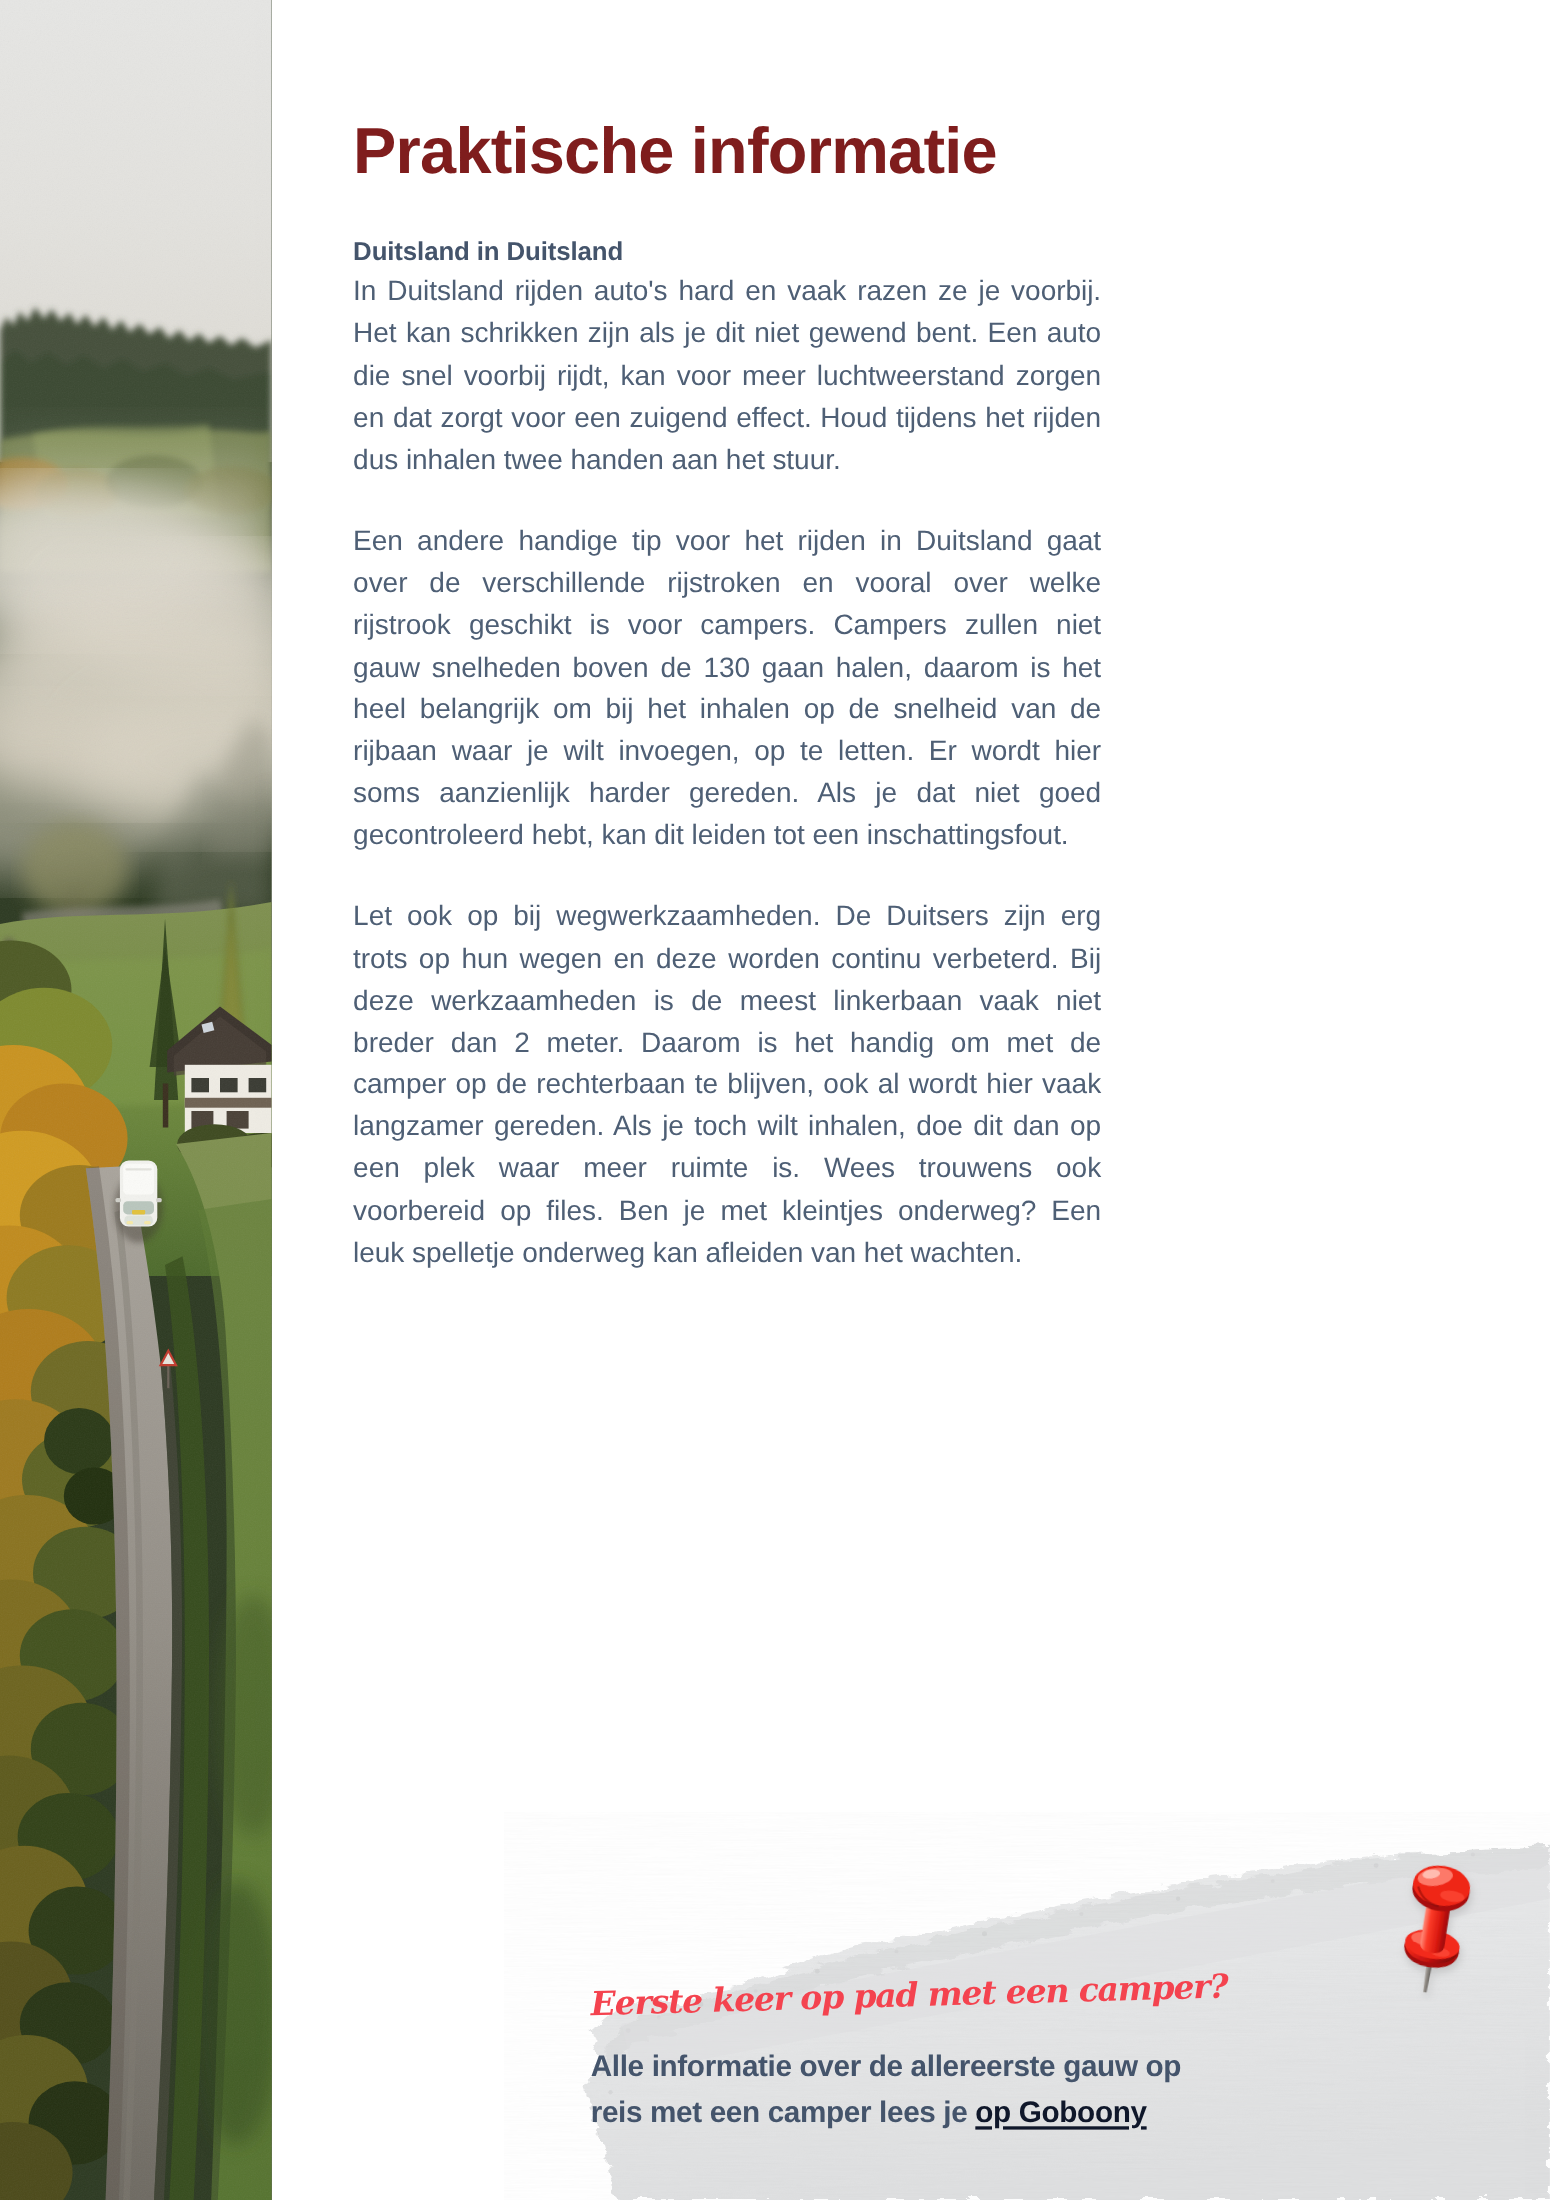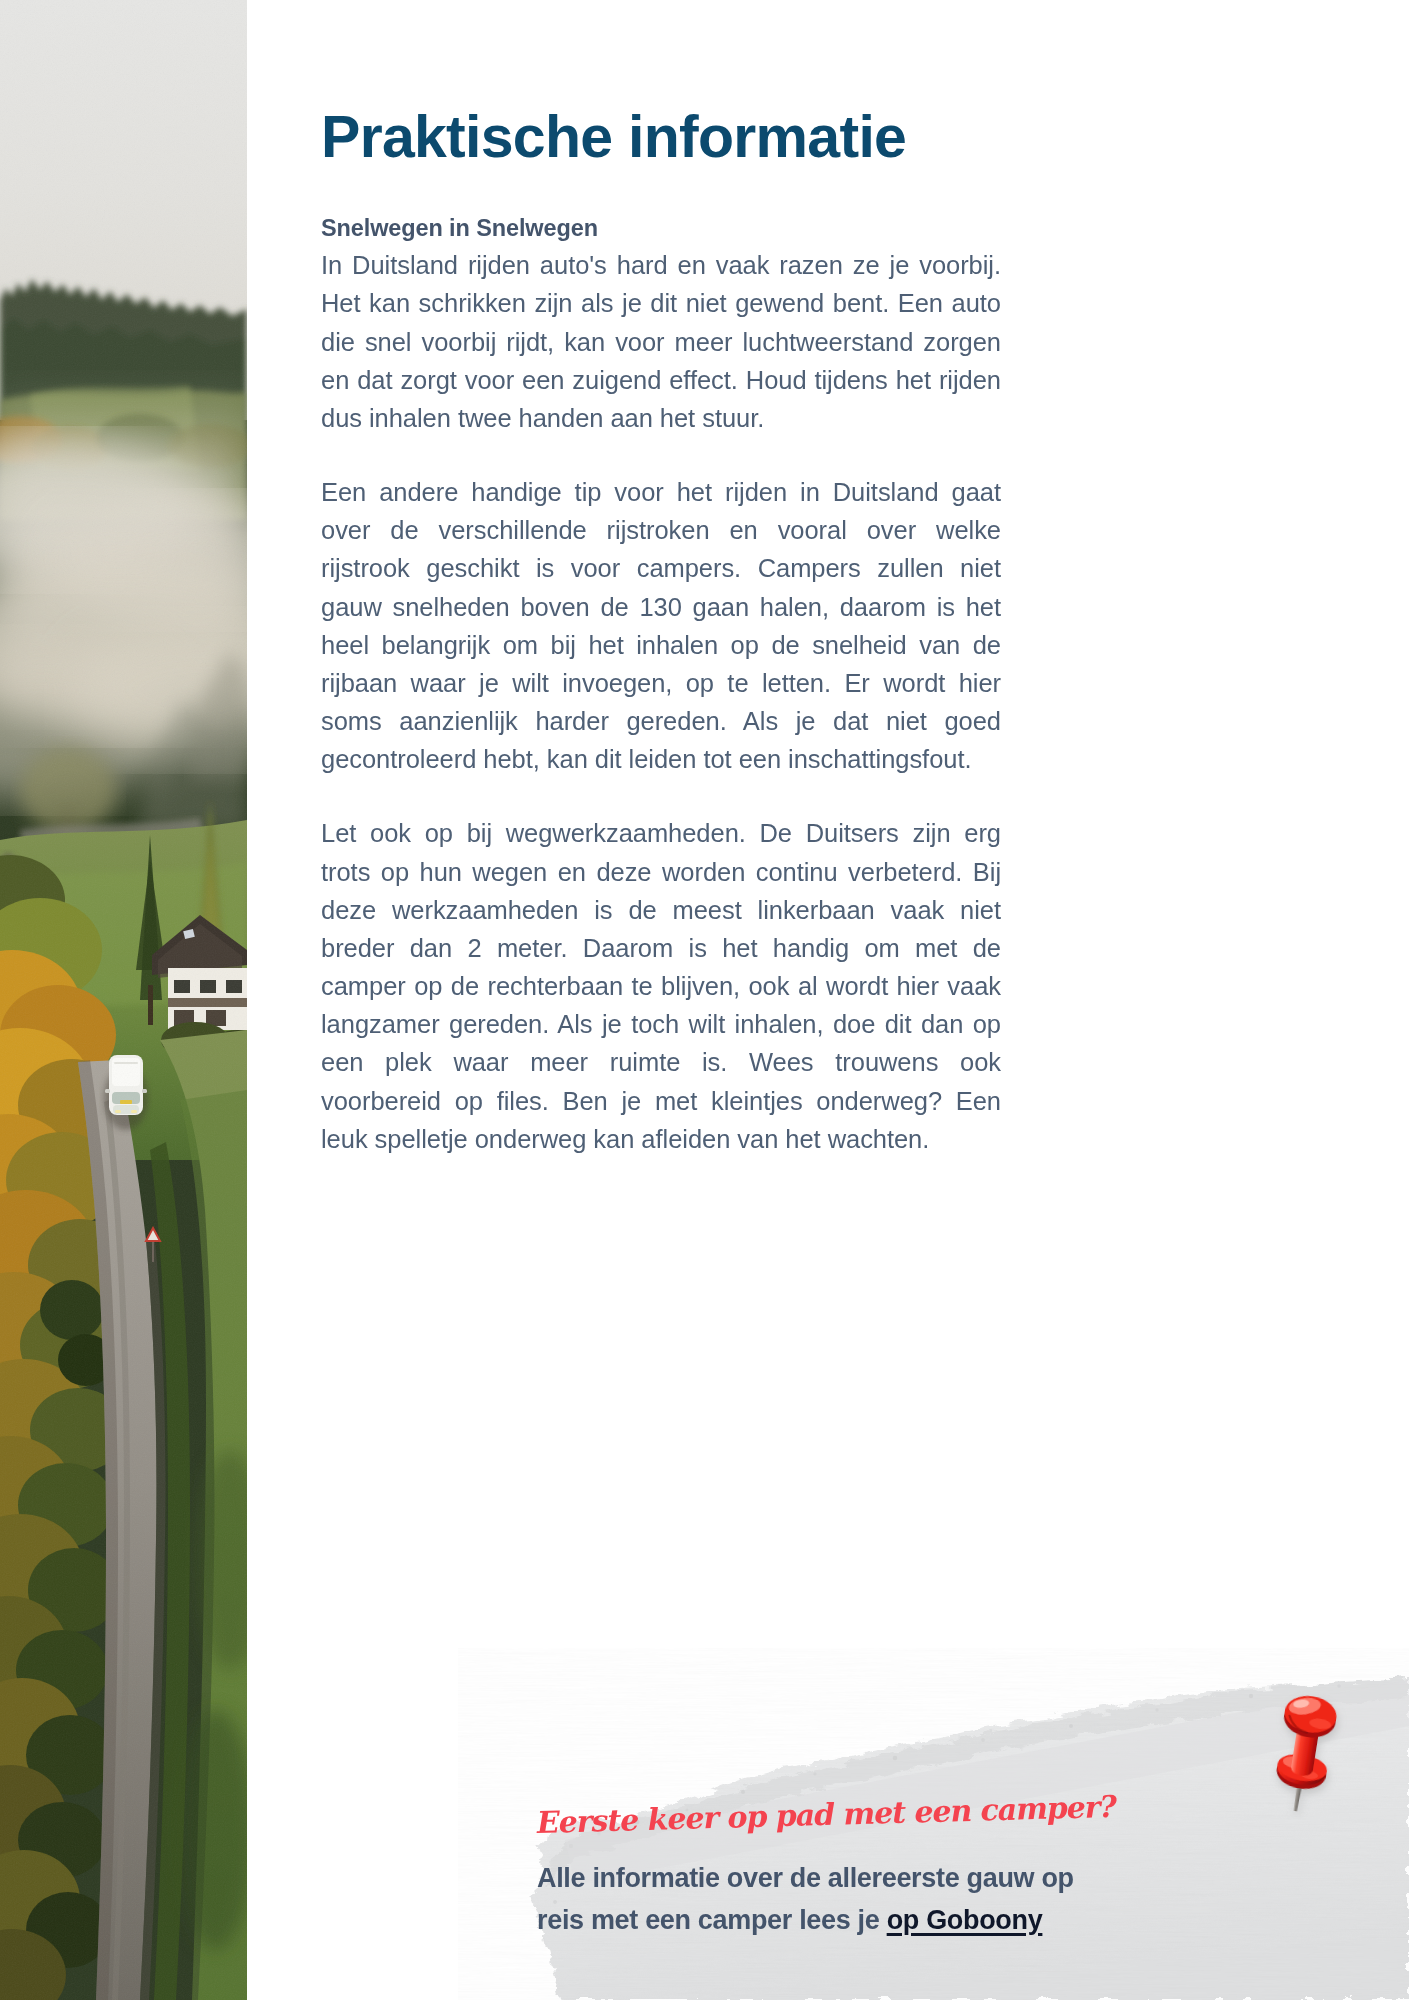--- a/index.html
+++ b/index.html
@@ -36,21 +36,21 @@
     position: absolute;
     left: 321px;
     top: 0;
     width: 680px;
   }
 
   .page-title {
     font-size: 59px;
     font-weight: 700;
     letter-spacing: -0.012em;
-    color: #0c4a6e;
+    color: #7f1d1d;
     line-height: 1.0;
     margin-top: 108px;
     white-space: nowrap;
   }
 
   .subhead {
     font-size: 23.5px;
     font-weight: 700;
     color: #44546b;
     letter-spacing: -0.005em;
@@ -354,21 +354,21 @@
       <rect x="0" y="0" width="247" height="2000" filter="url(#grain)" opacity="0.5"></rect>
 
       <rect x="0" y="0" width="247" height="2000" fill="none"></rect>
     </svg>
   </div>
 
   <div class="content">
 
     <h1 class="page-title">Praktische informatie</h1>
 
-    <h2 class="subhead">Snelwegen in Snelwegen</h2>
+    <h2 class="subhead">Duitsland in Duitsland</h2>
 
     <p class="body-para">In Duitsland rijden auto's hard en vaak razen ze je voorbij. Het kan schrikken zijn als je dit niet gewend bent. Een auto die snel voorbij rijdt, kan voor meer luchtweerstand zorgen en dat zorgt voor een zuigend effect. Houd tijdens het rijden dus inhalen twee handen aan het stuur.</p>
 
     <p class="body-para gap">Een andere handige tip voor het rijden in Duitsland gaat over de verschillende rijstroken en vooral over welke rijstrook geschikt is voor campers. Campers zullen niet gauw snelheden boven de 130 gaan halen, daarom is het heel belangrijk om bij het inhalen op de snelheid van de rijbaan waar je wilt invoegen, op te letten. Er wordt hier soms aanzienlijk harder gereden. Als je dat niet goed gecontroleerd hebt, kan dit leiden tot een inschattingsfout.</p>
 
     <p class="body-para gap">Let ook op bij wegwerkzaamheden. De Duitsers zijn erg trots op hun wegen en deze worden continu verbeterd. Bij deze werkzaamheden is de meest linkerbaan vaak niet breder dan 2 meter. Daarom is het handig om met de camper op de rechterbaan te blijven, ook al wordt hier vaak langzamer gereden. Als je toch wilt inhalen, doe dit dan op een plek waar meer ruimte is. Wees trouwens ook voorbereid op files. Ben je met kleintjes onderweg? Een leuk spelletje onderweg kan afleiden van het wachten.</p>
   </div>
 
   <div class="callout">
     <svg class="paper" viewBox="0 0 1014 360" xmlns="http://www.w3.org/2000/svg">

